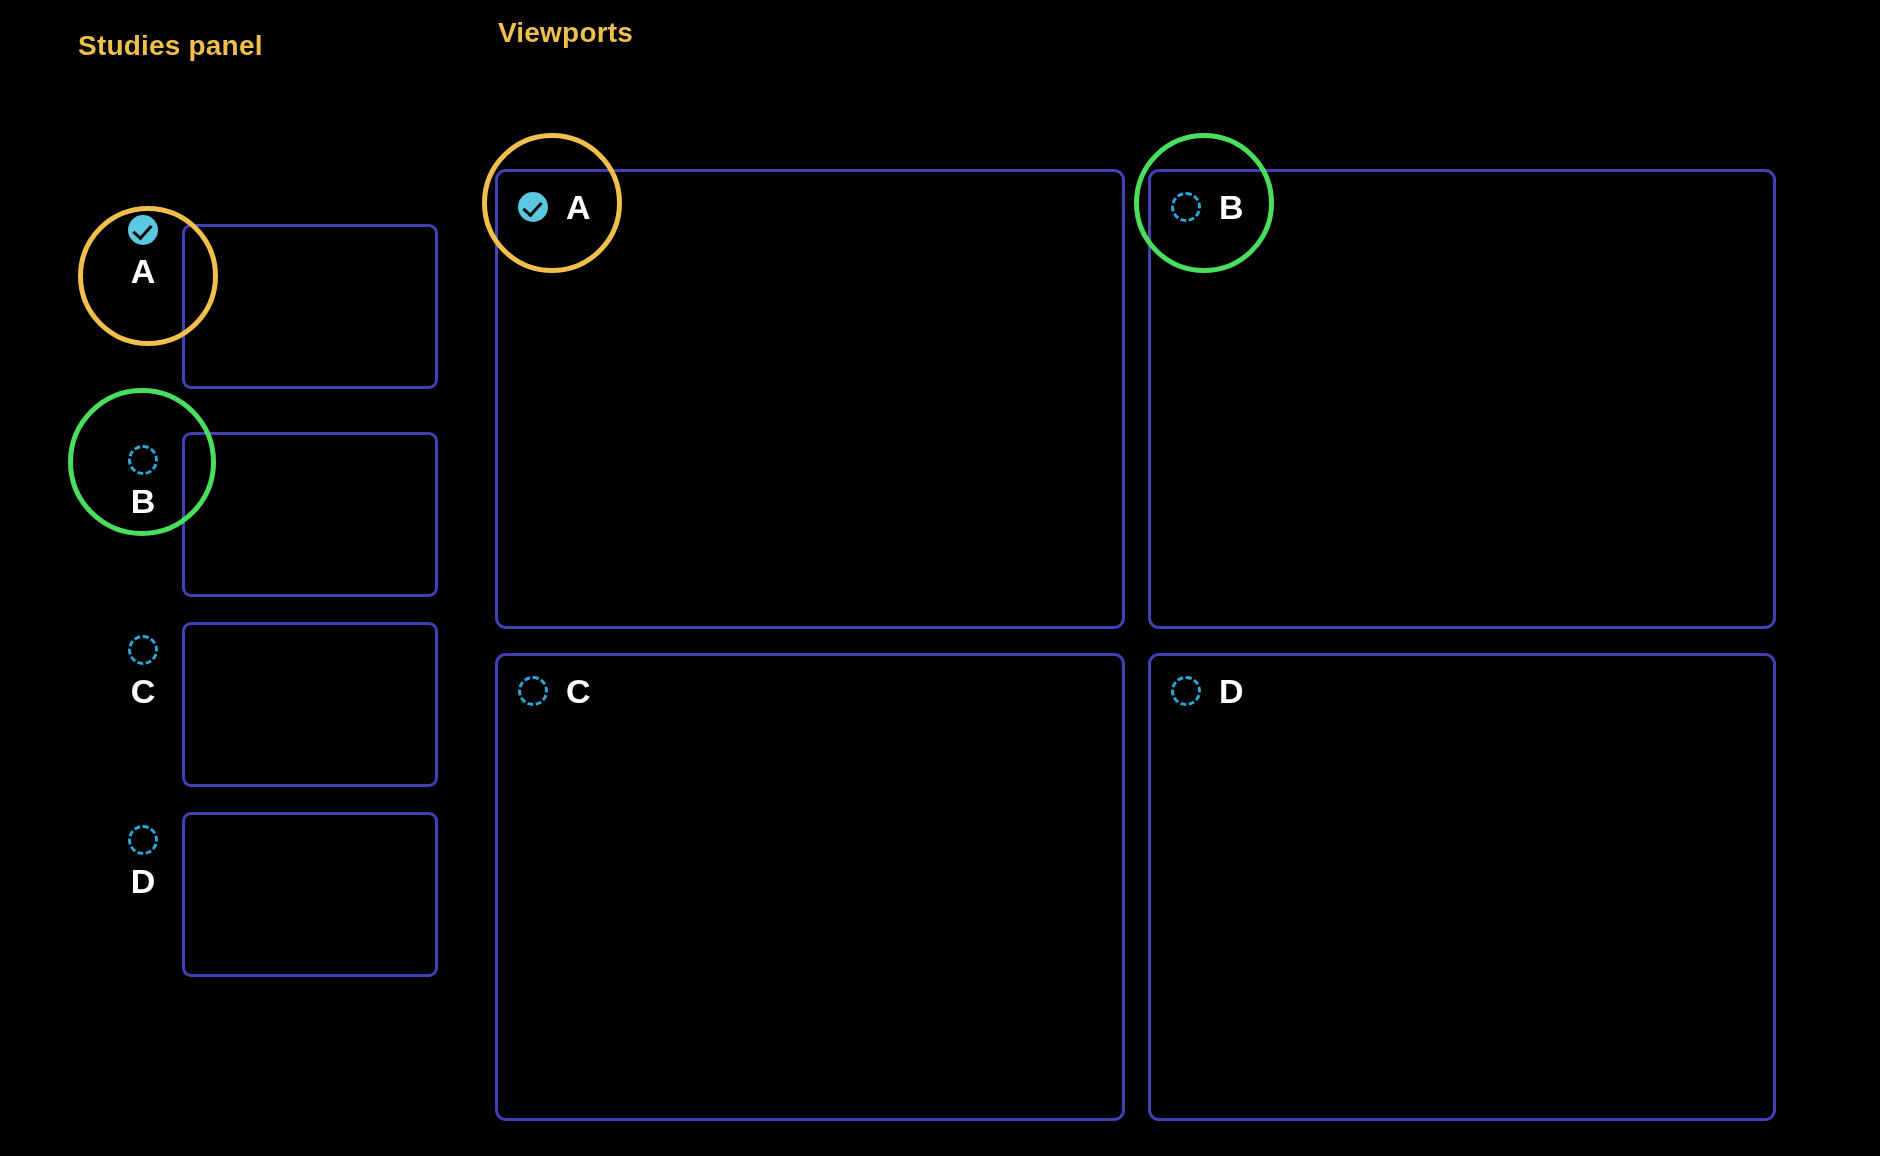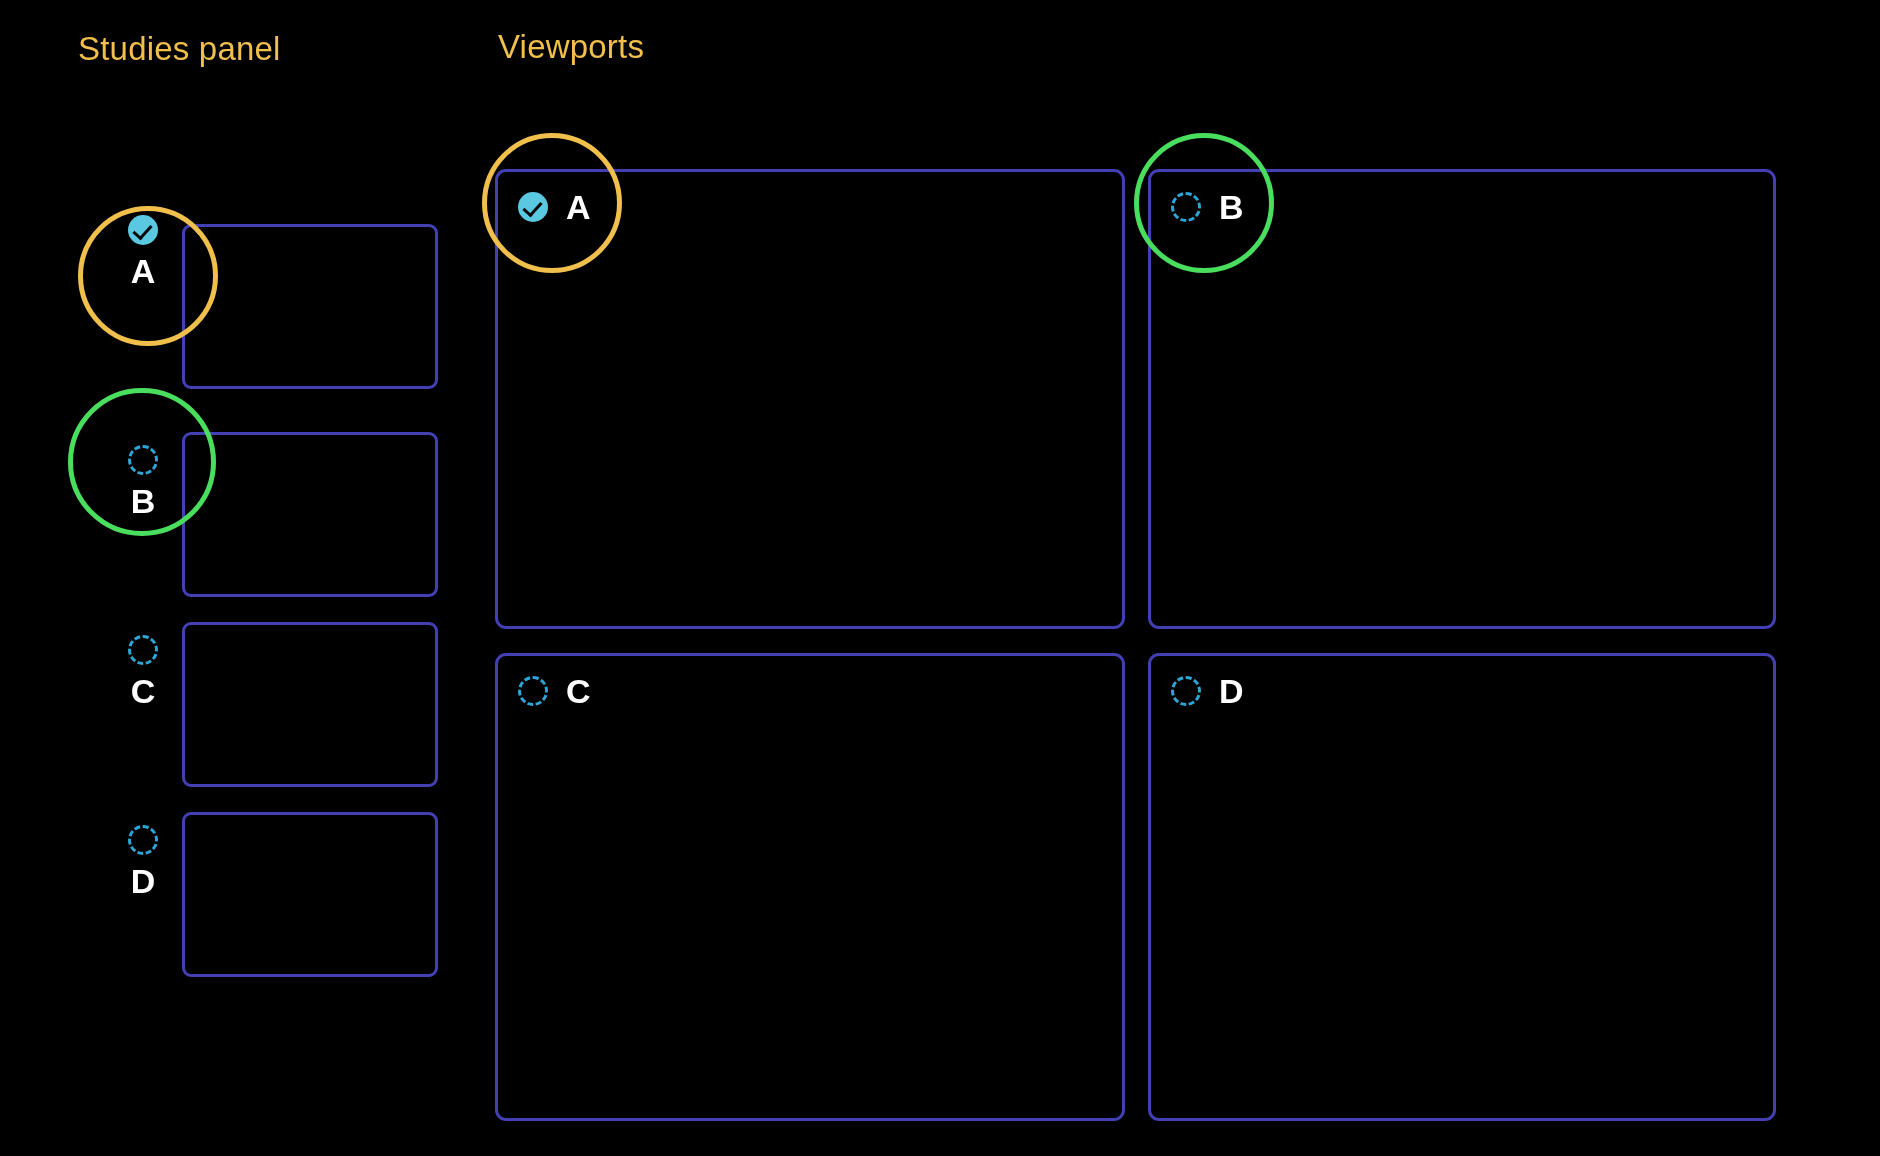--- a/index.html
+++ b/index.html
@@ -13,27 +13,27 @@
     position: relative;
     overflow: hidden;
     font-family: "Liberation Sans", sans-serif;
     background: #000000;
   }
 
   
   .section-heading {
     position: absolute;
     color: #f0bf4c;
-    font-size: 33px;
-    font-weight: 400;
+    font-size: 28px;
+    font-weight: 700;
     letter-spacing: 0.2px;
     white-space: nowrap;
   }
   #heading-studies { left: 78px; top: 30px; }
-  #heading-viewports { left: 498px; top: 28px; }
+  #heading-viewports { left: 498px; top: 17px; }
 
   
   .status-marker {
     width: 30px;
     height: 30px;
     box-sizing: border-box;
     border-radius: 50%;
     display: block;
     flex: 0 0 auto;
   }

